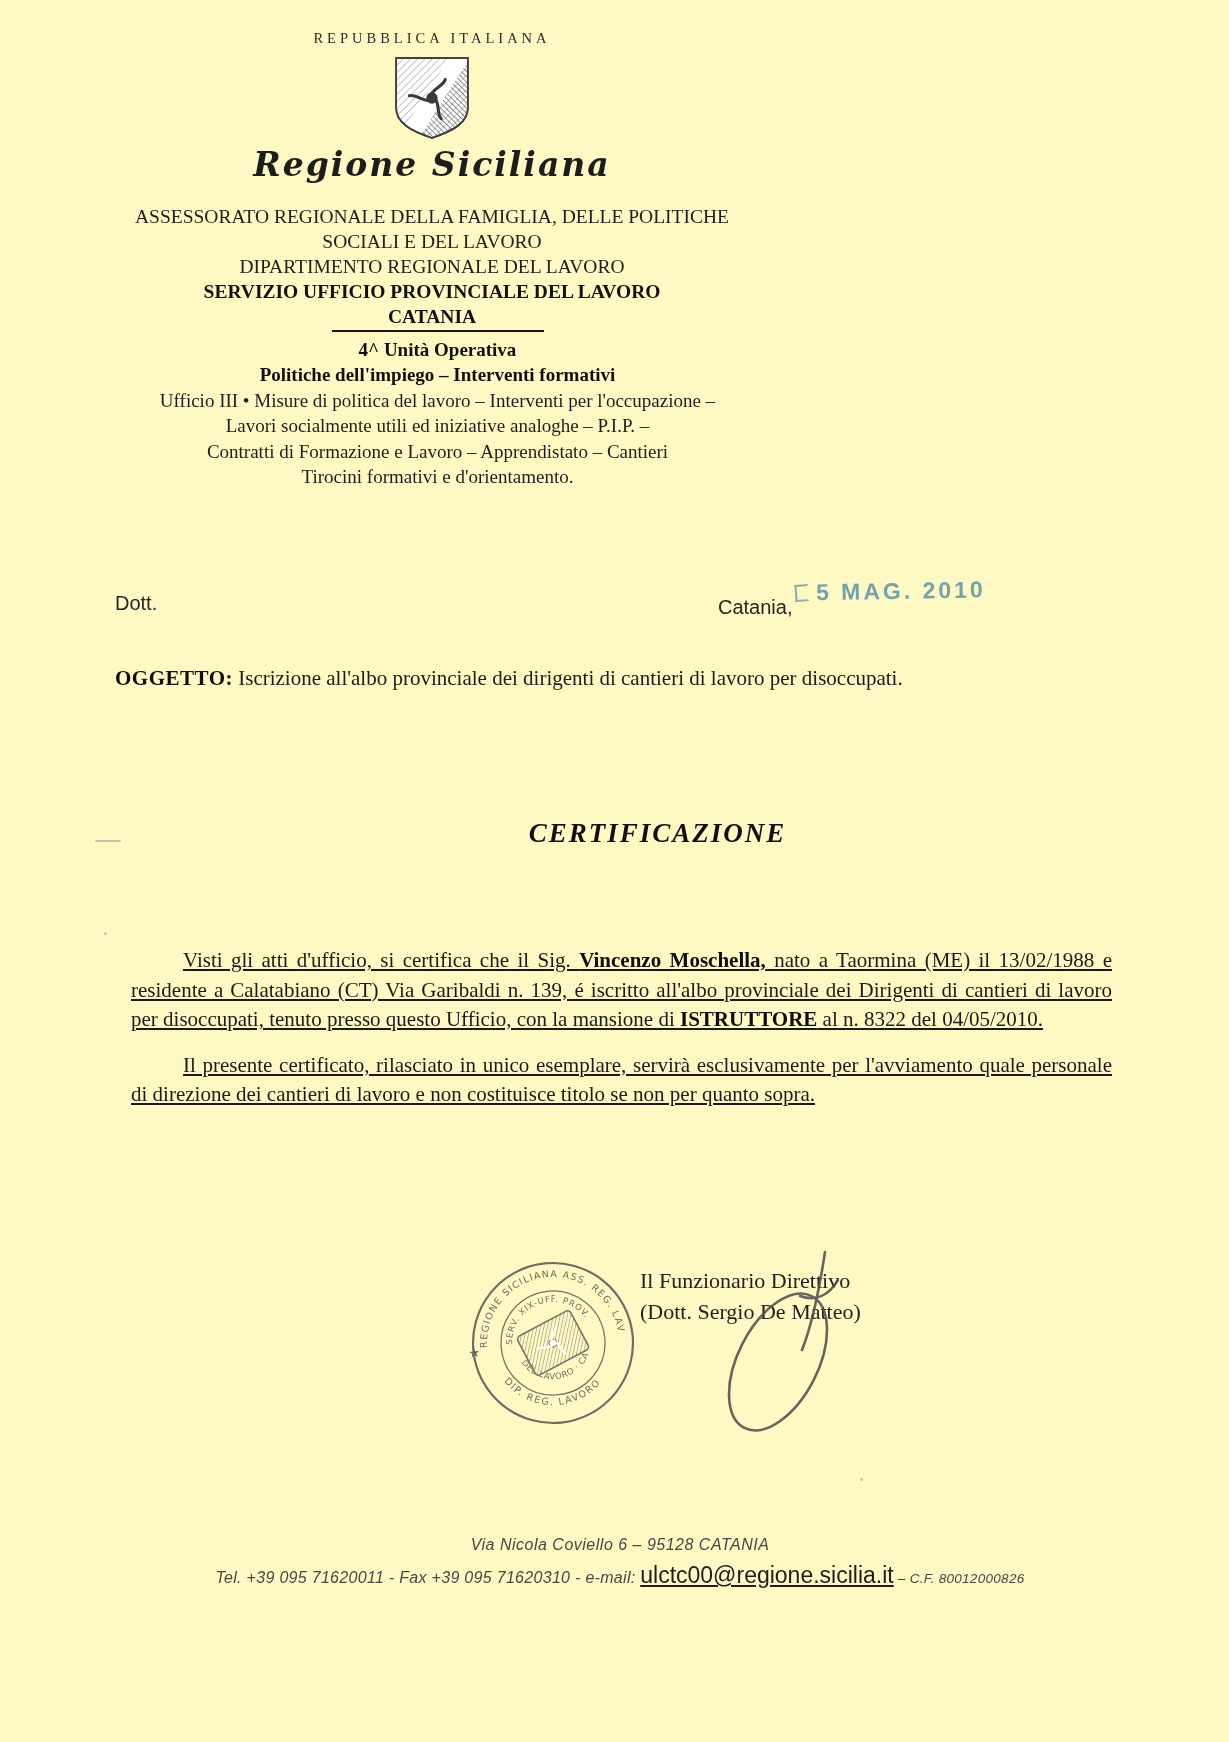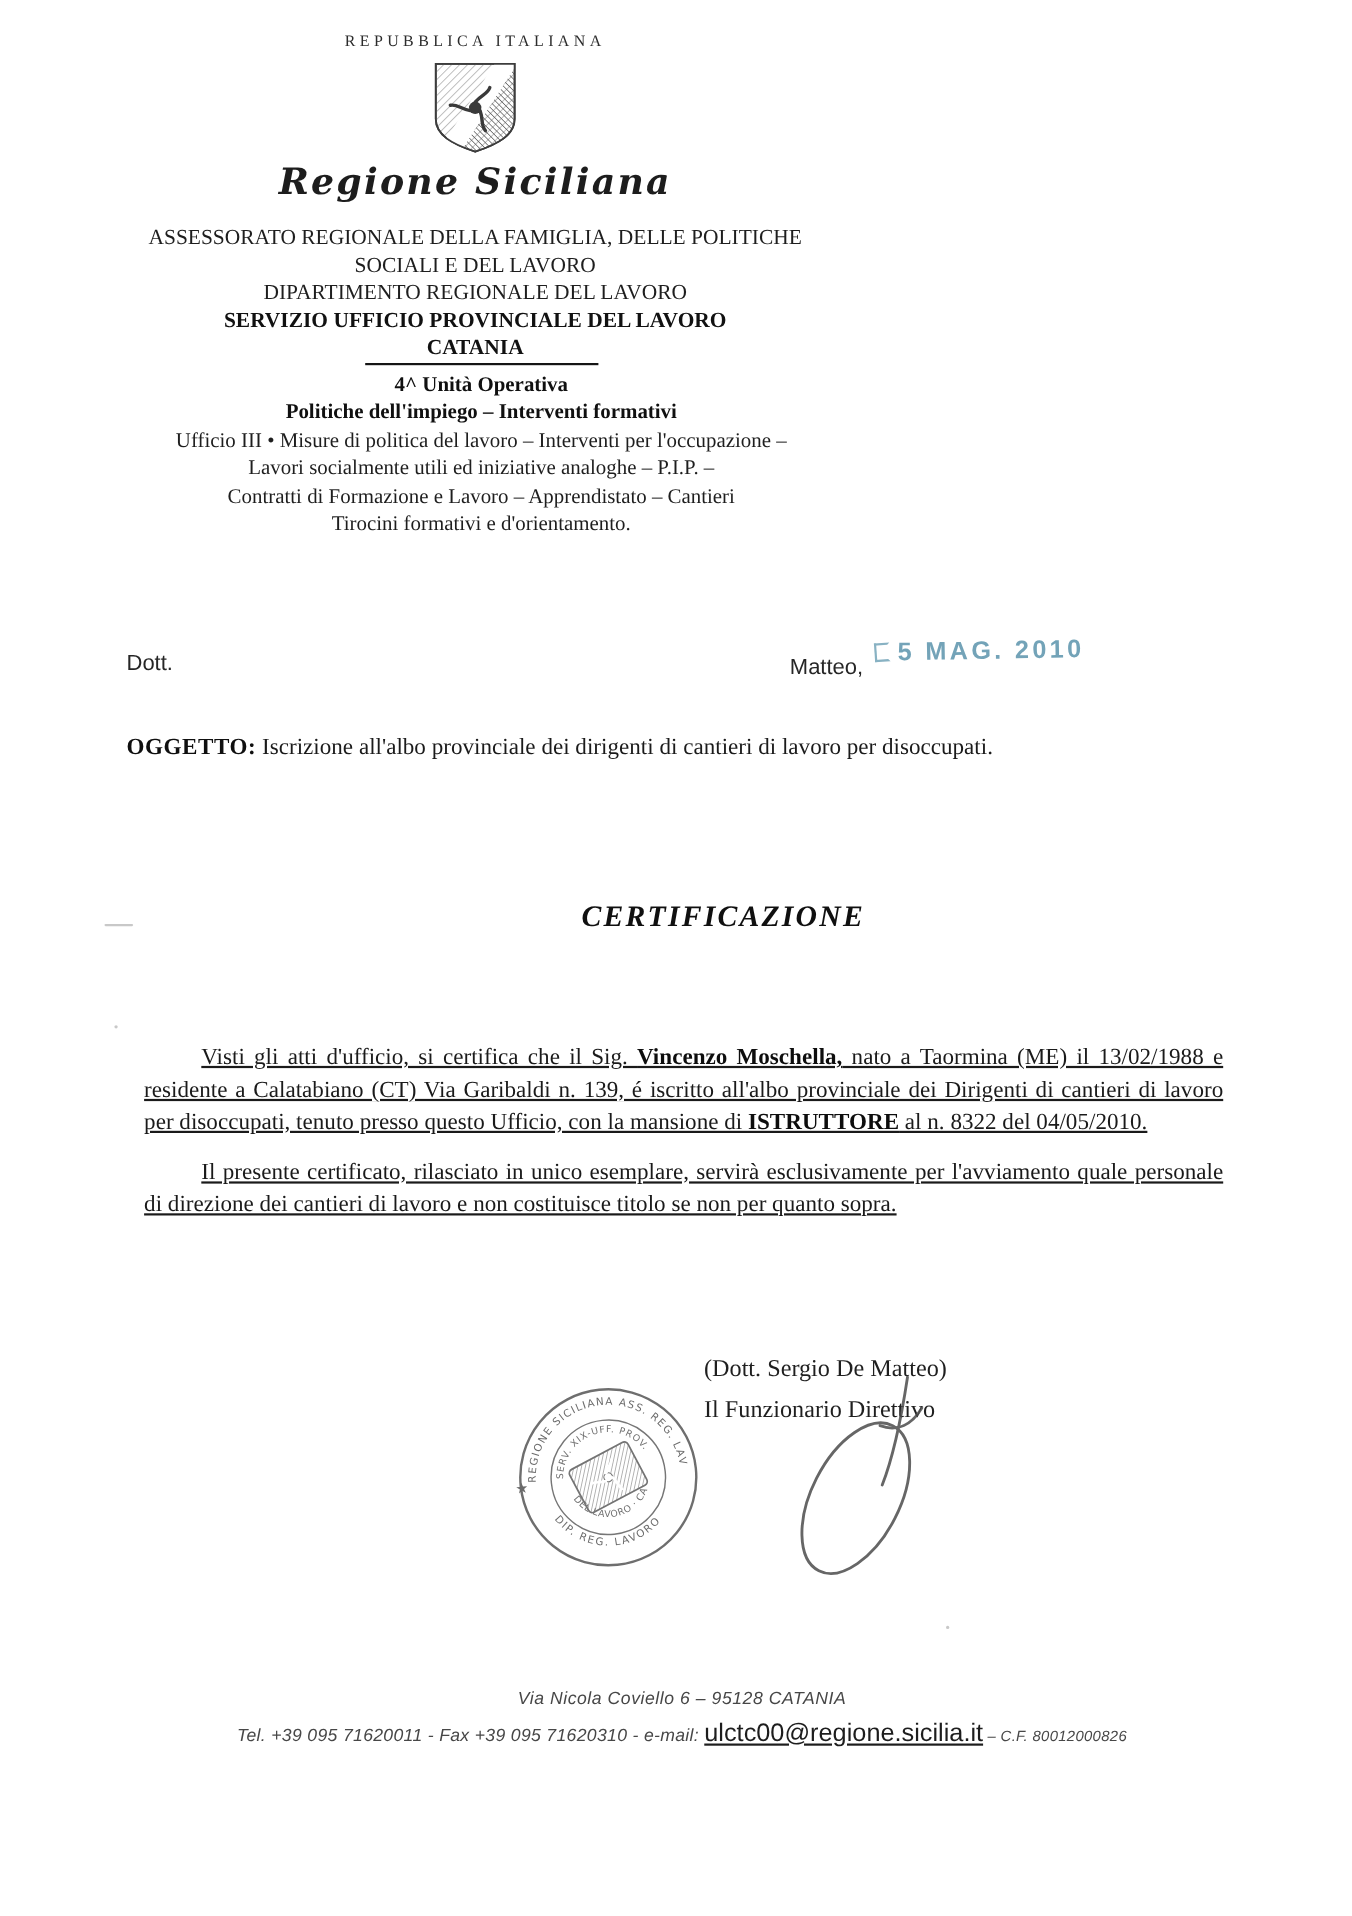--- a/index.html
+++ b/index.html
@@ -1,18 +1,18 @@
 <!DOCTYPE html>
 <html><head>
 <meta charset="utf-8">
 <style>
   html,body{margin:0;padding:0;background:#e8e8e8;}
   .page{
     position:relative;width:1229px;height:1742px;margin:0 auto;
-    background:#ffffff;overflow:hidden;
+    background:#fef9c3;overflow:hidden;
     font-family:"Liberation Serif", serif;color:#222;
   }
   .sans{font-family:"Liberation Sans", sans-serif;}
 
   
   .header{position:absolute;top:30px;left:0;width:864px;text-align:center;}
   .republic{font-size:14.5px;letter-spacing:4px;color:#2c2c2c;}
   .emblem{margin:8px auto 0;display:block;}
   .region-script{
     font-family:"DejaVu Serif", serif;font-style:italic;font-weight:bold;
@@ -54,21 +54,21 @@
 
   
   .body-text{position:absolute;left:115px;top:930px;width:1013px;
     font-size:21px;line-height:29.5px;text-align:justify;color:#1a1a1a;}
   .body-text p{margin:16px;text-indent:52px;text-decoration:underline;}
   .body-text b{color:#0d0d0d;}
 
   
   .stamp-svg{position:absolute;left:462px;top:1252px;opacity:.82;transform:rotate(-6deg);}
   .sig-role{position:absolute;left:640px;top:1268px;font-size:22px;color:#1f1f1f;}
-  .sig-name{position:absolute;left:640px;top:1231px;font-size:22px;color:#1f1f1f;}
+  .sig-name{position:absolute;left:640px;top:1299px;font-size:22px;color:#1f1f1f;}
   .signature-svg{position:absolute;left:650px;top:1240px;pointer-events:none;}
 
   
   .footer-address{
     position:absolute;left:0;top:1536px;width:1240px;text-align:center;
     font-family:"Liberation Sans", sans-serif;font-style:italic;
     font-size:16px;color:#474747;letter-spacing:.5px;
   }
   .footer-contacts{
     position:absolute;left:0;top:1562px;width:1240px;text-align:center;
@@ -136,21 +136,21 @@
     <div class="unit-rule"></div>
     <div class="bold">4^ Unità Operativa</div>
     <div class="bold">Politiche dell'impiego – Interventi formativi</div>
     <div>Ufficio III • Misure di politica del lavoro – Interventi per l'occupazione –</div>
     <div>Lavori socialmente utili ed iniziative analoghe – P.I.P. –</div>
     <div>Contratti di Formazione e Lavoro – Apprendistato – Cantieri</div>
     <div>Tirocini formativi e d'orientamento.</div>
   </div>
 
   <div class="prot sans">Dott.</div>
-  <div class="city sans">Matteo,</div>
+  <div class="city sans">Catania,</div>
   <div class="date-stamp" id="date-stamp" style="color: rgb(91, 148, 172);">
     <span class="dstamp-mark"></span><span>5 MAG. 2010</span>
   </div>
 
   <div class="subject">
     <b>OGGETTO:</b><span> Iscrizione all'albo provinciale dei dirigenti di cantieri di lavoro per disoccupati.</span>
   </div>
 
   <div class="doc-title">CERTIFICAZIONE</div>
 

